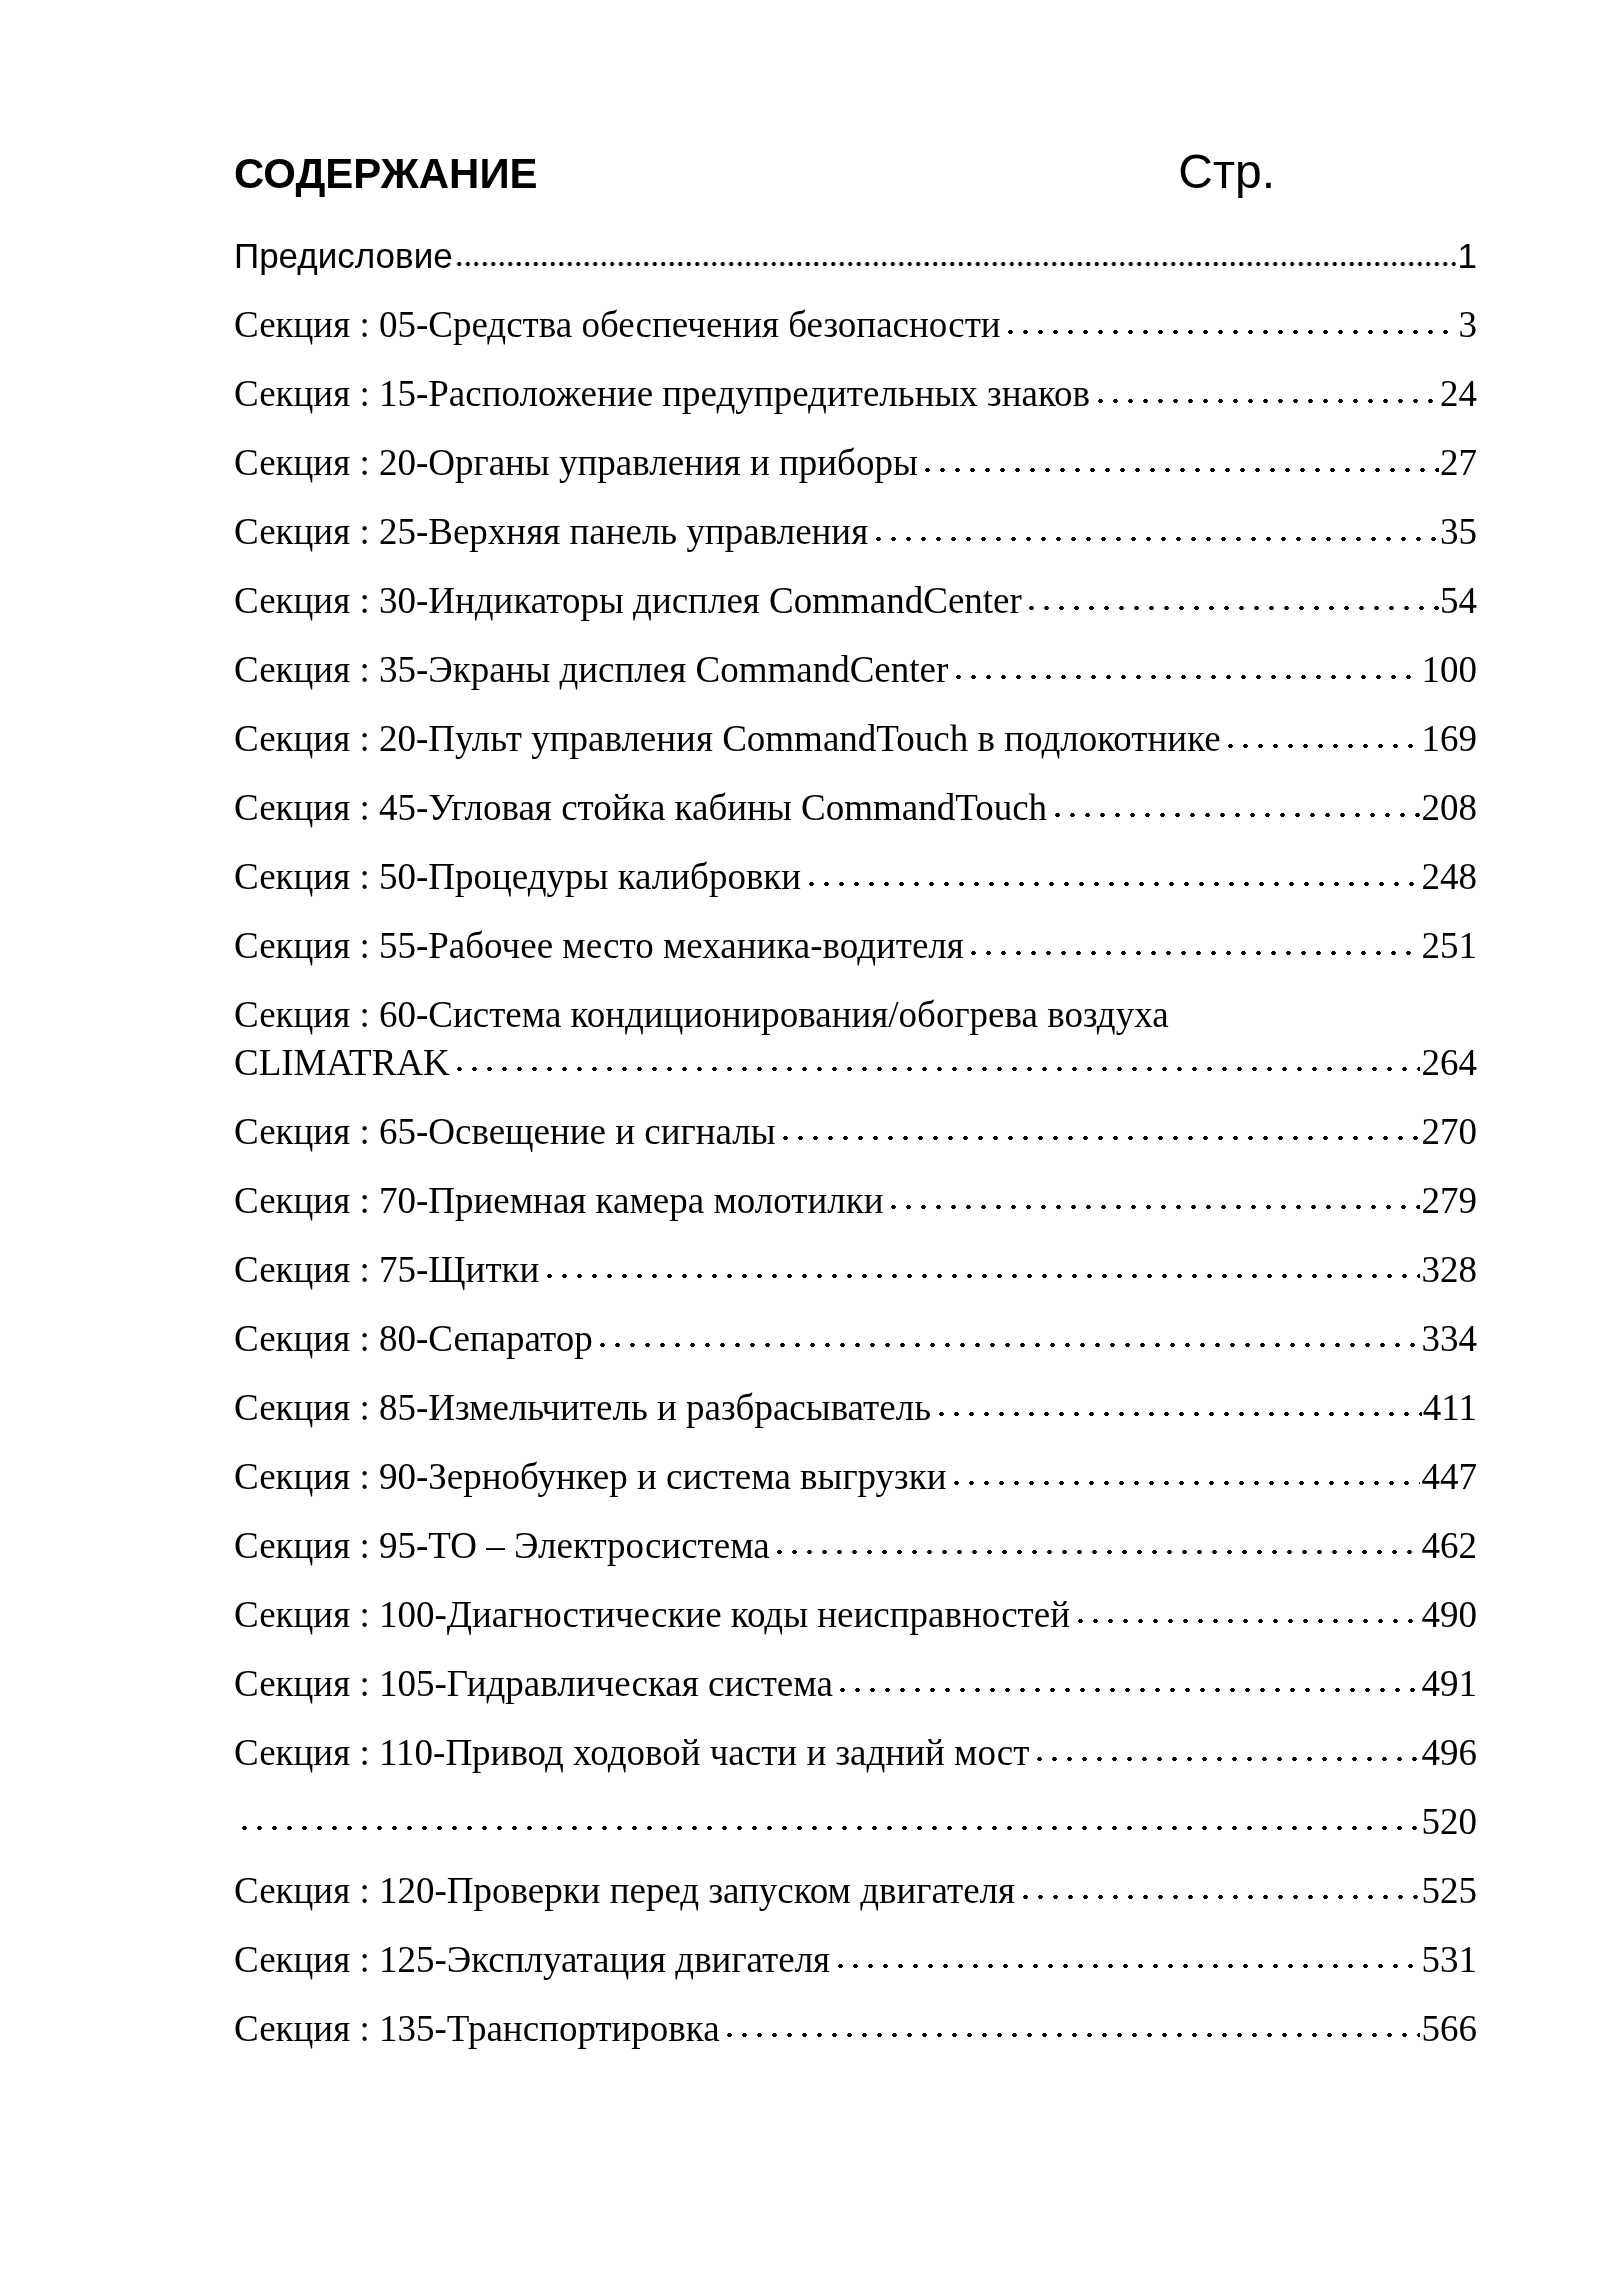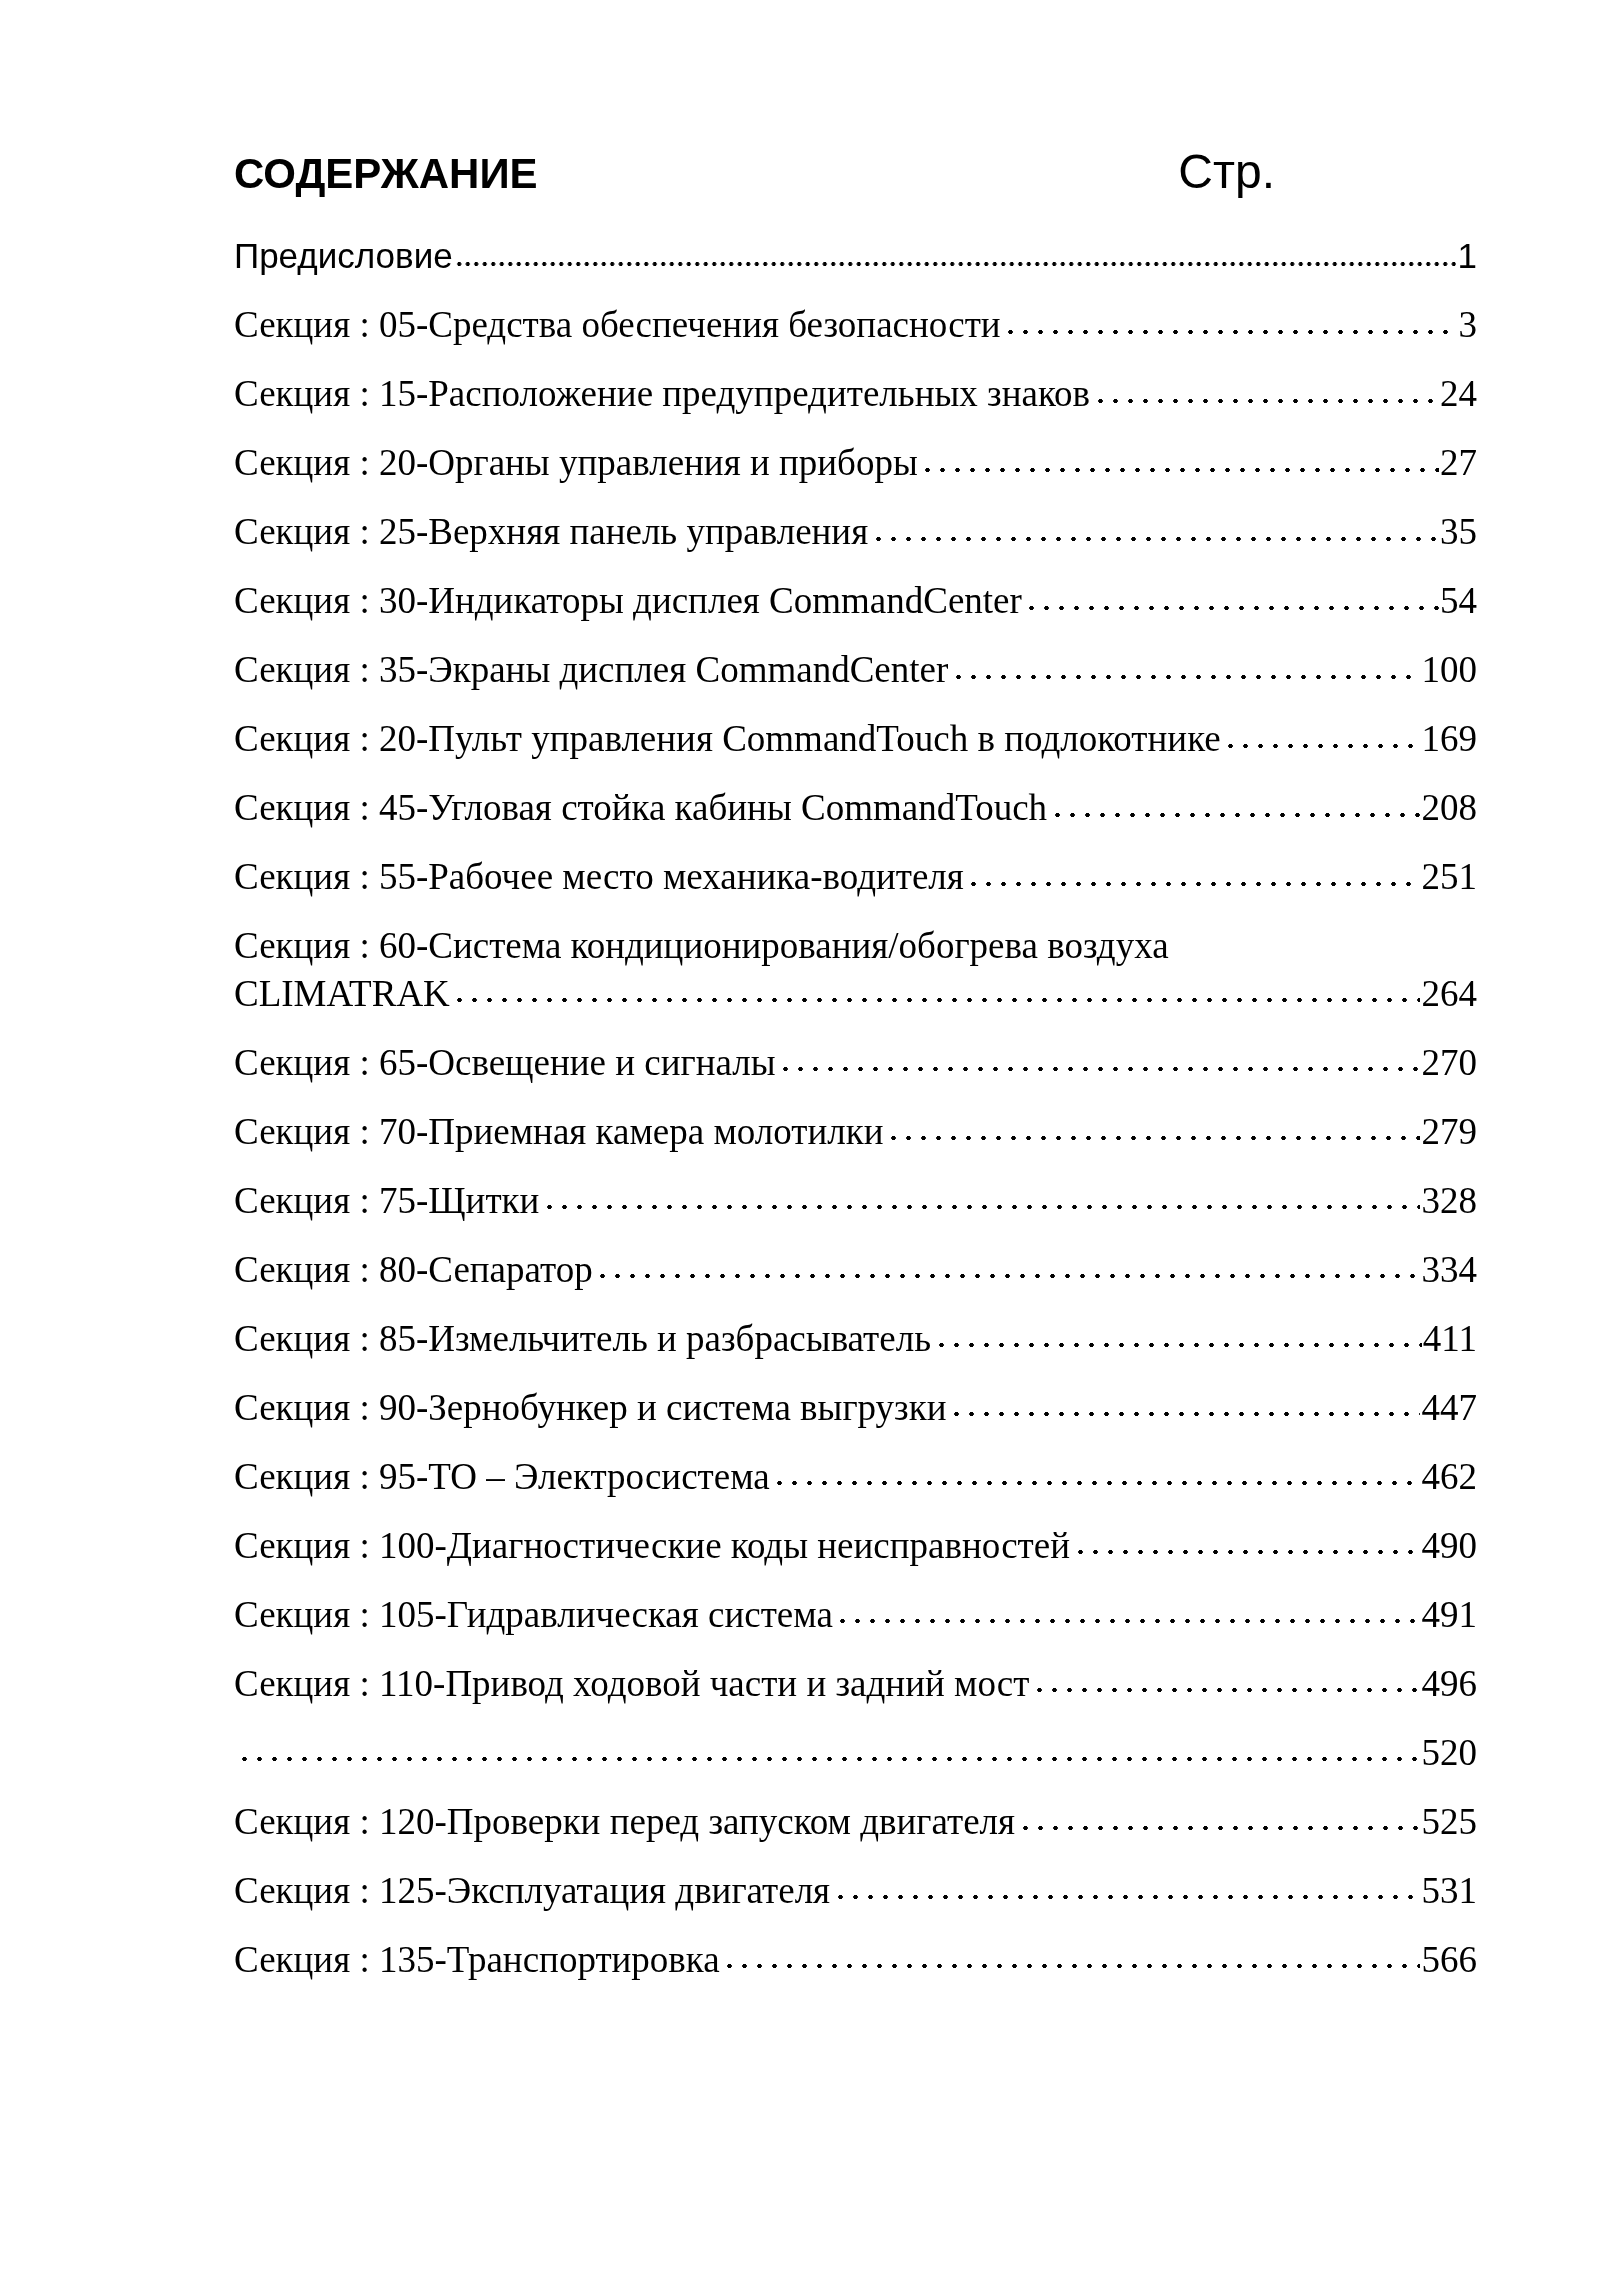--- a/index.html
+++ b/index.html
@@ -137,20 +137,25 @@
     <span class="title">Секция : 20-Пульт управления CommandTouch в подлокотнике</span>
     <span class="leader serif-dots"></span>
     <span class="pagenum">169</span>
   </div>
         <div class="toc-row entry">
     <span class="title">Секция : 45-Угловая стойка кабины CommandTouch</span>
     <span class="leader serif-dots"></span>
     <span class="pagenum">208</span>
   </div>
         <div class="toc-row entry">
+    <span class="title">Секция : 50-Процедуры калибровки</span>
+    <span class="leader serif-dots"></span>
+    <span class="pagenum">248</span>
+  </div>
+        <div class="toc-row entry">
     <span class="title">Секция : 55-Рабочее место механика-водителя</span>
     <span class="leader serif-dots"></span>
     <span class="pagenum">251</span>
   </div>
         <div class="toc-row entry wrap-first">
     <span class="title">Секция : 60-Система кондиционирования/обогрева воздуха</span>
 
   </div>
         <div class="toc-row entry">
     <span class="title">CLIMATRAK</span>

